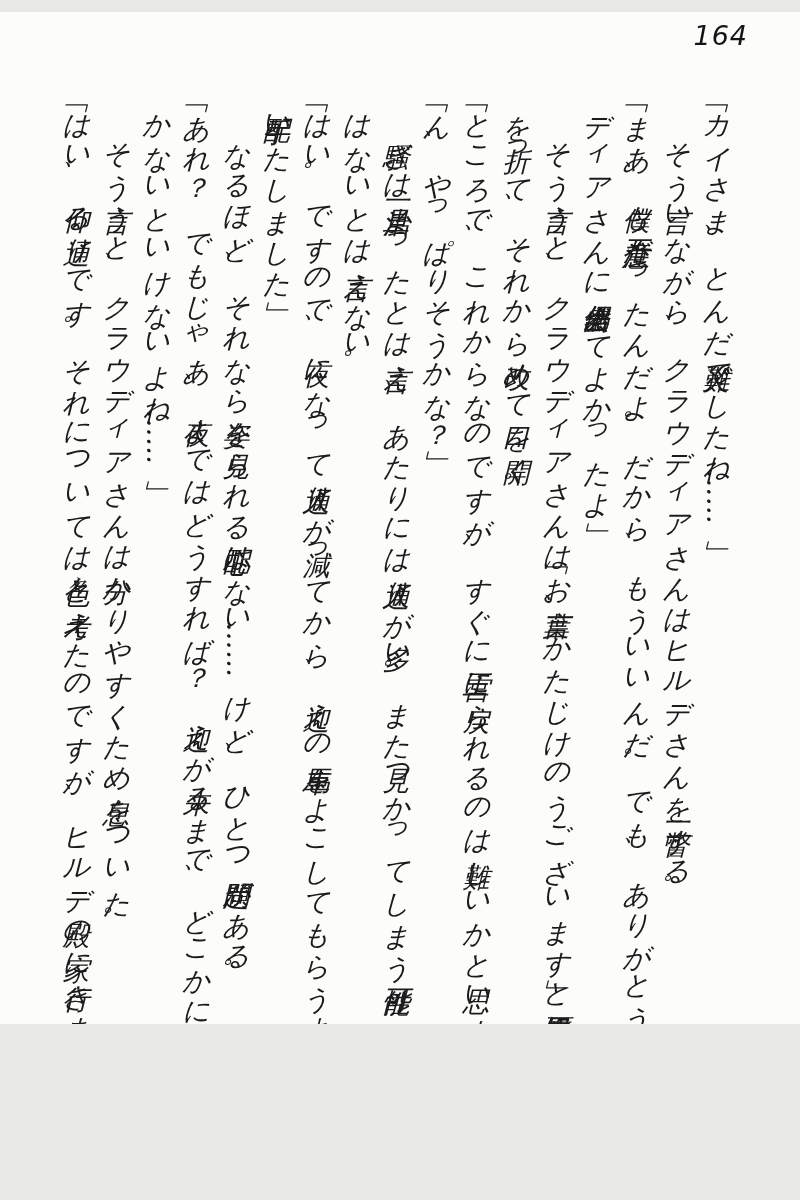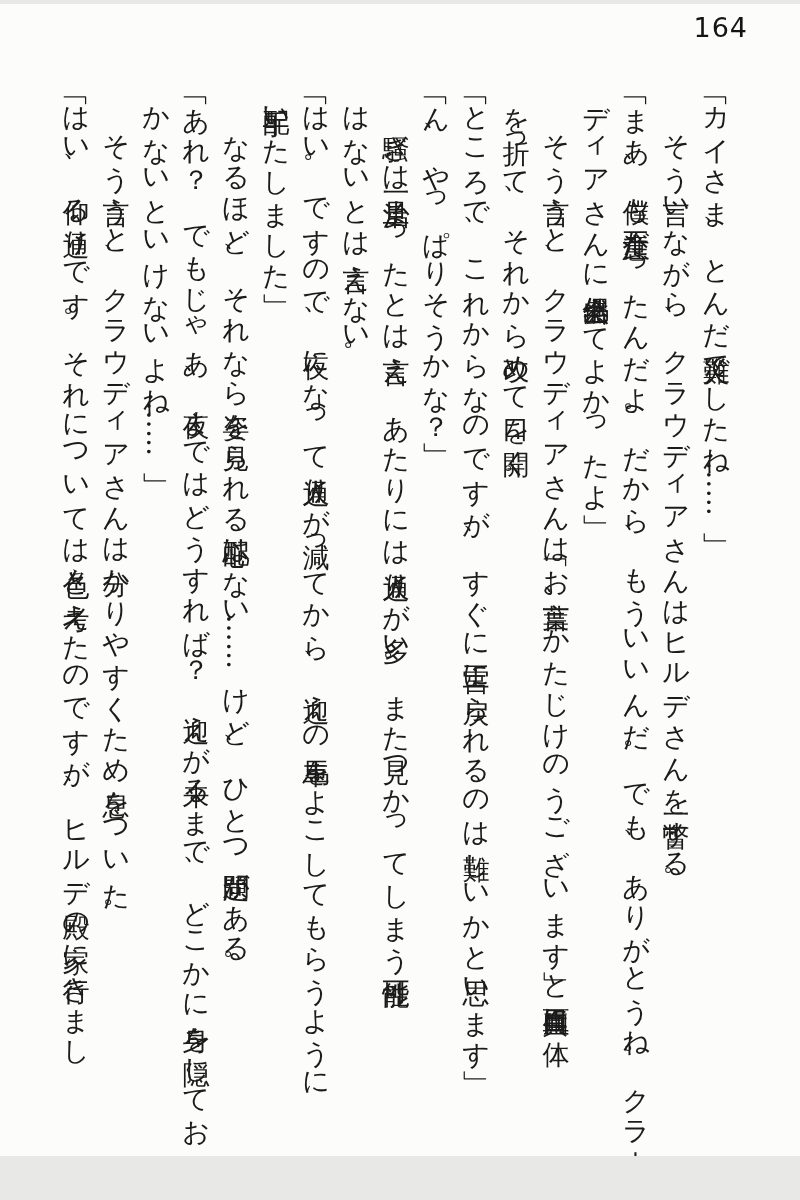--- a/index.html
+++ b/index.html
@@ -3,25 +3,26 @@
 <meta charset="utf-8">
 <style>
   html, body {
     margin: 0;
     padding: 0;
     background: #e8e8e6;
   }
   .page {
     position: relative;
     width: 800px;
-    height: 1152px;
-    margin: 4px auto;
+    height: 1012px;
+    margin: 12px auto;
     background: #fcfcfa;
     overflow: hidden;
     font-family: "DejaVu Serif", "Liberation Serif", serif;
+    font-style: italic;
   }
   .page-number {
     position: absolute;
     top: 8px;
     right: 52px;
     font-size: 27px;
     font-family: "DejaVu Sans", "Liberation Sans", sans-serif;
     color: #141414;
     letter-spacing: 1px;
   }

